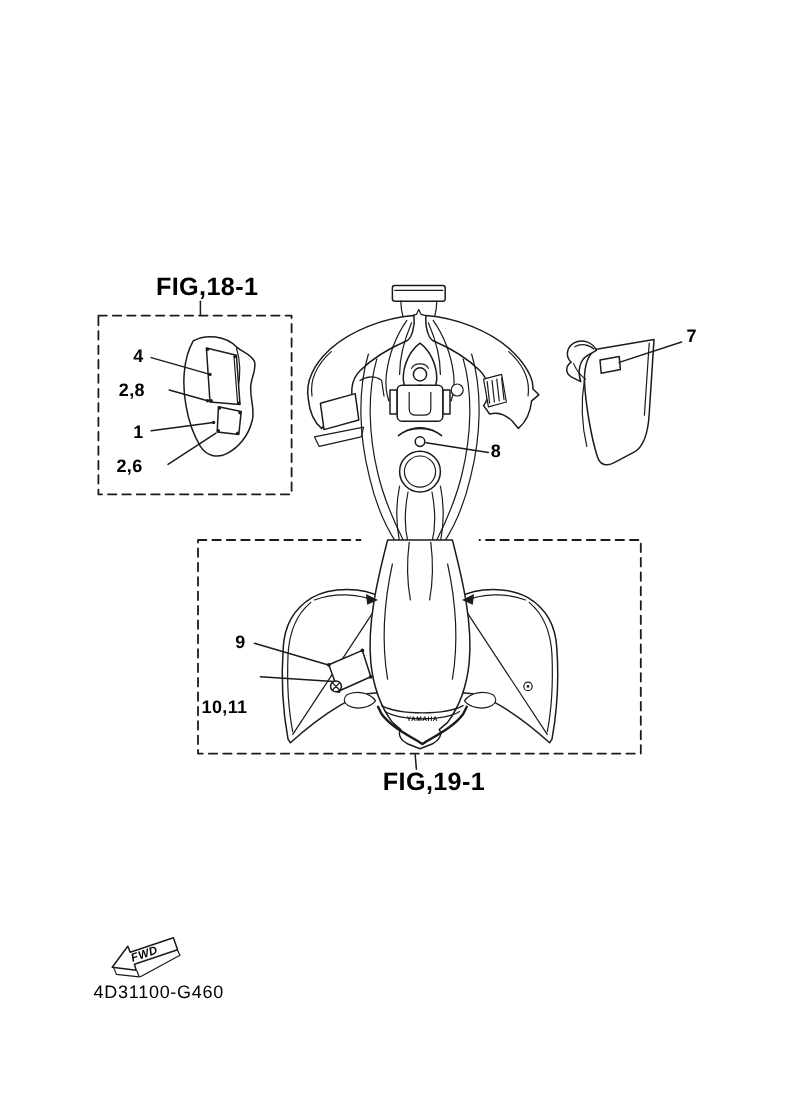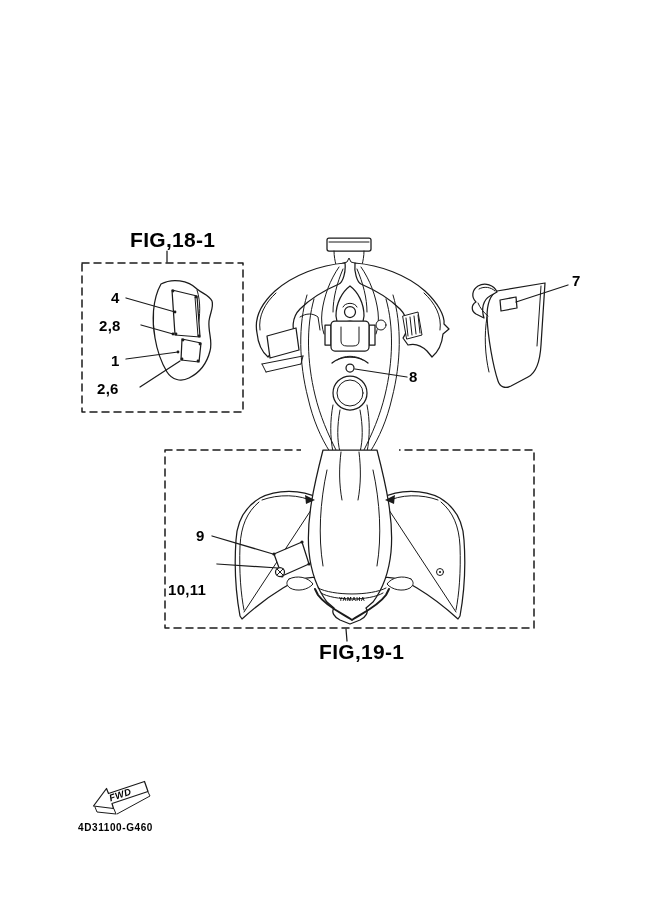--- a/index.html
+++ b/index.html
@@ -33,21 +33,21 @@
     font-weight:bold;font-size:15px;line-height:17px;
     color:var(--text);letter-spacing:.3px;white-space:nowrap;
   }
   .figref{
     position:absolute;
     font-weight:bold;font-size:21px;line-height:18px;
     color:var(--text);letter-spacing:.3px;white-space:nowrap;
   }
   .partnum{
     position:absolute;left:78px;top:819px;
-    font-weight:bold;font-size:10px;line-height:18px;
+    font-weight:normal;font-size:15px;line-height:18px;
     color:var(--text);letter-spacing:.6px;white-space:nowrap;
   }
   .fwdtext{font-weight:bold;font-style:italic;font-size:9.5px;letter-spacing:.4px;}
   .emblemtext{font-weight:bold;font-size:5.5px;letter-spacing:.4px;}
 </style>
 </head>
 <body>
 
 <div id="page">
 

